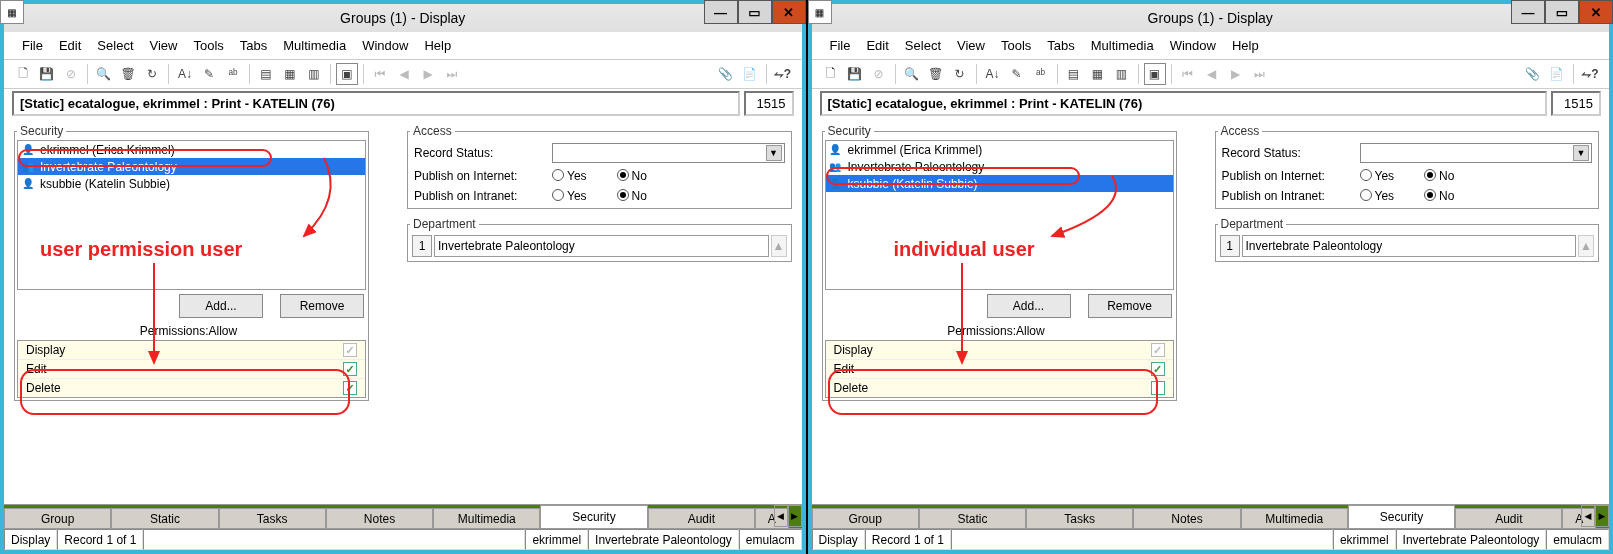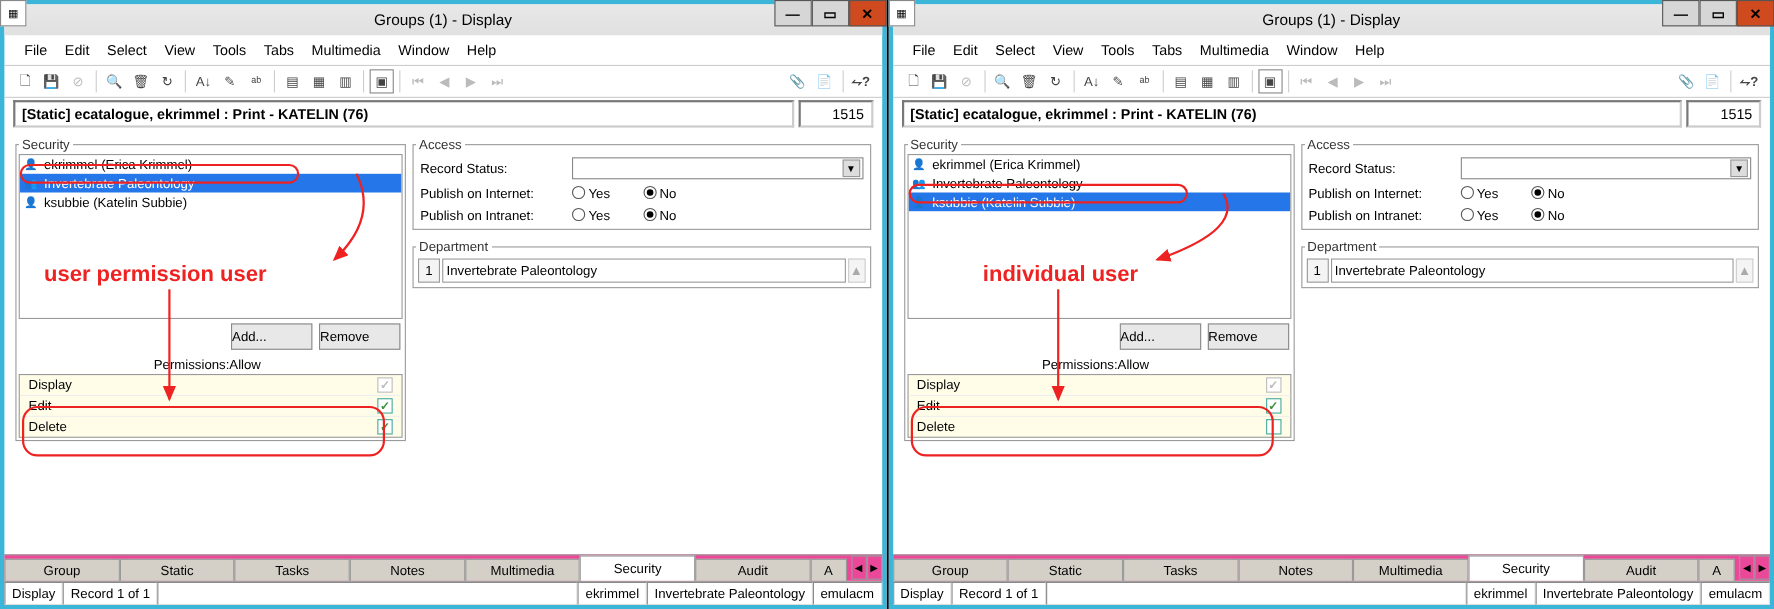--- a/index.html
+++ b/index.html
@@ -98,35 +98,35 @@
   flex-shrink: 0;
 }
 .pathbar .path {
   flex: 1;
   border: 2px inset #ccc;
   padding: 3px 6px;
   font-weight: bold;
   font-size: 13px;
 }
 .pathbar .num {
-  width: 68px;
+  width: 50px;
   border: 2px inset #ccc;
   padding: 3px 6px;
   text-align: right;
   font-size: 13px;
 }
 .main-area {
   flex: 1;
   display: flex;
   gap: 6px;
   padding: 6px 10px 0 10px;
   position: relative;
 }
 .left-col { width: 355px; display: flex; flex-direction: column; }
-.right-col { flex: 1; display: flex; flex-direction: column; gap: 4px; }
+.right-col { flex: 1; display: flex; flex-direction: column; gap: 4px; margin-left: 32px; }
 fieldset {
   border: 1px solid #999;
   padding: 2px;
   margin-bottom: 4px;
   position: relative;
 }
 fieldset legend {
   font-size: 12px;
   padding: 0 3px;
   color: #333;
@@ -151,27 +151,28 @@
   align-items: center; justify-content: center;
   font-size: 10px;
 }
 .btn-row {
   display: flex;
   justify-content: flex-end;
   gap: 6px;
   padding: 4px 2px;
 }
 .btn {
-  width: 74px;
+  width: 84px;
   height: 24px;
   border: 1px solid #888;
   background: #e8e8e8;
   font-size: 12px;
-  text-align: left;
+  text-align: center;
   line-height: 22px;
+  margin-left: 11px;
 }
 .perm-head {
   display: flex;
   justify-content: center;
   padding: 2px 8px 2px 2px;
   font-size: 12px;
 }
 .perm-list {
   border: 1px solid #999;
   background: #fffde8;
@@ -253,25 +254,25 @@
 .dept-row .nav {
   width: 16px;
   border: 1px solid #ccc;
   background: #f4f4f4;
   display:flex;align-items:center;justify-content:center;
   color:#aaa;
 }
 .tabstrip {
   display: flex;
   border-top: 1px solid #999;
-  background: #ec4899;
+  background: #4d7c0f;
   height: 24px;
   flex-shrink: 0;
   position: relative;
-  padding-right: 32px;
+  padding-right: 13px;
 }
 .tab {
   flex: 1;
   border: 1px solid #999;
   border-bottom: none;
   text-align: center;
   font-size: 12px;
   line-height: 20px;
   background: #d4d0c8;
   margin-top: 3px;

